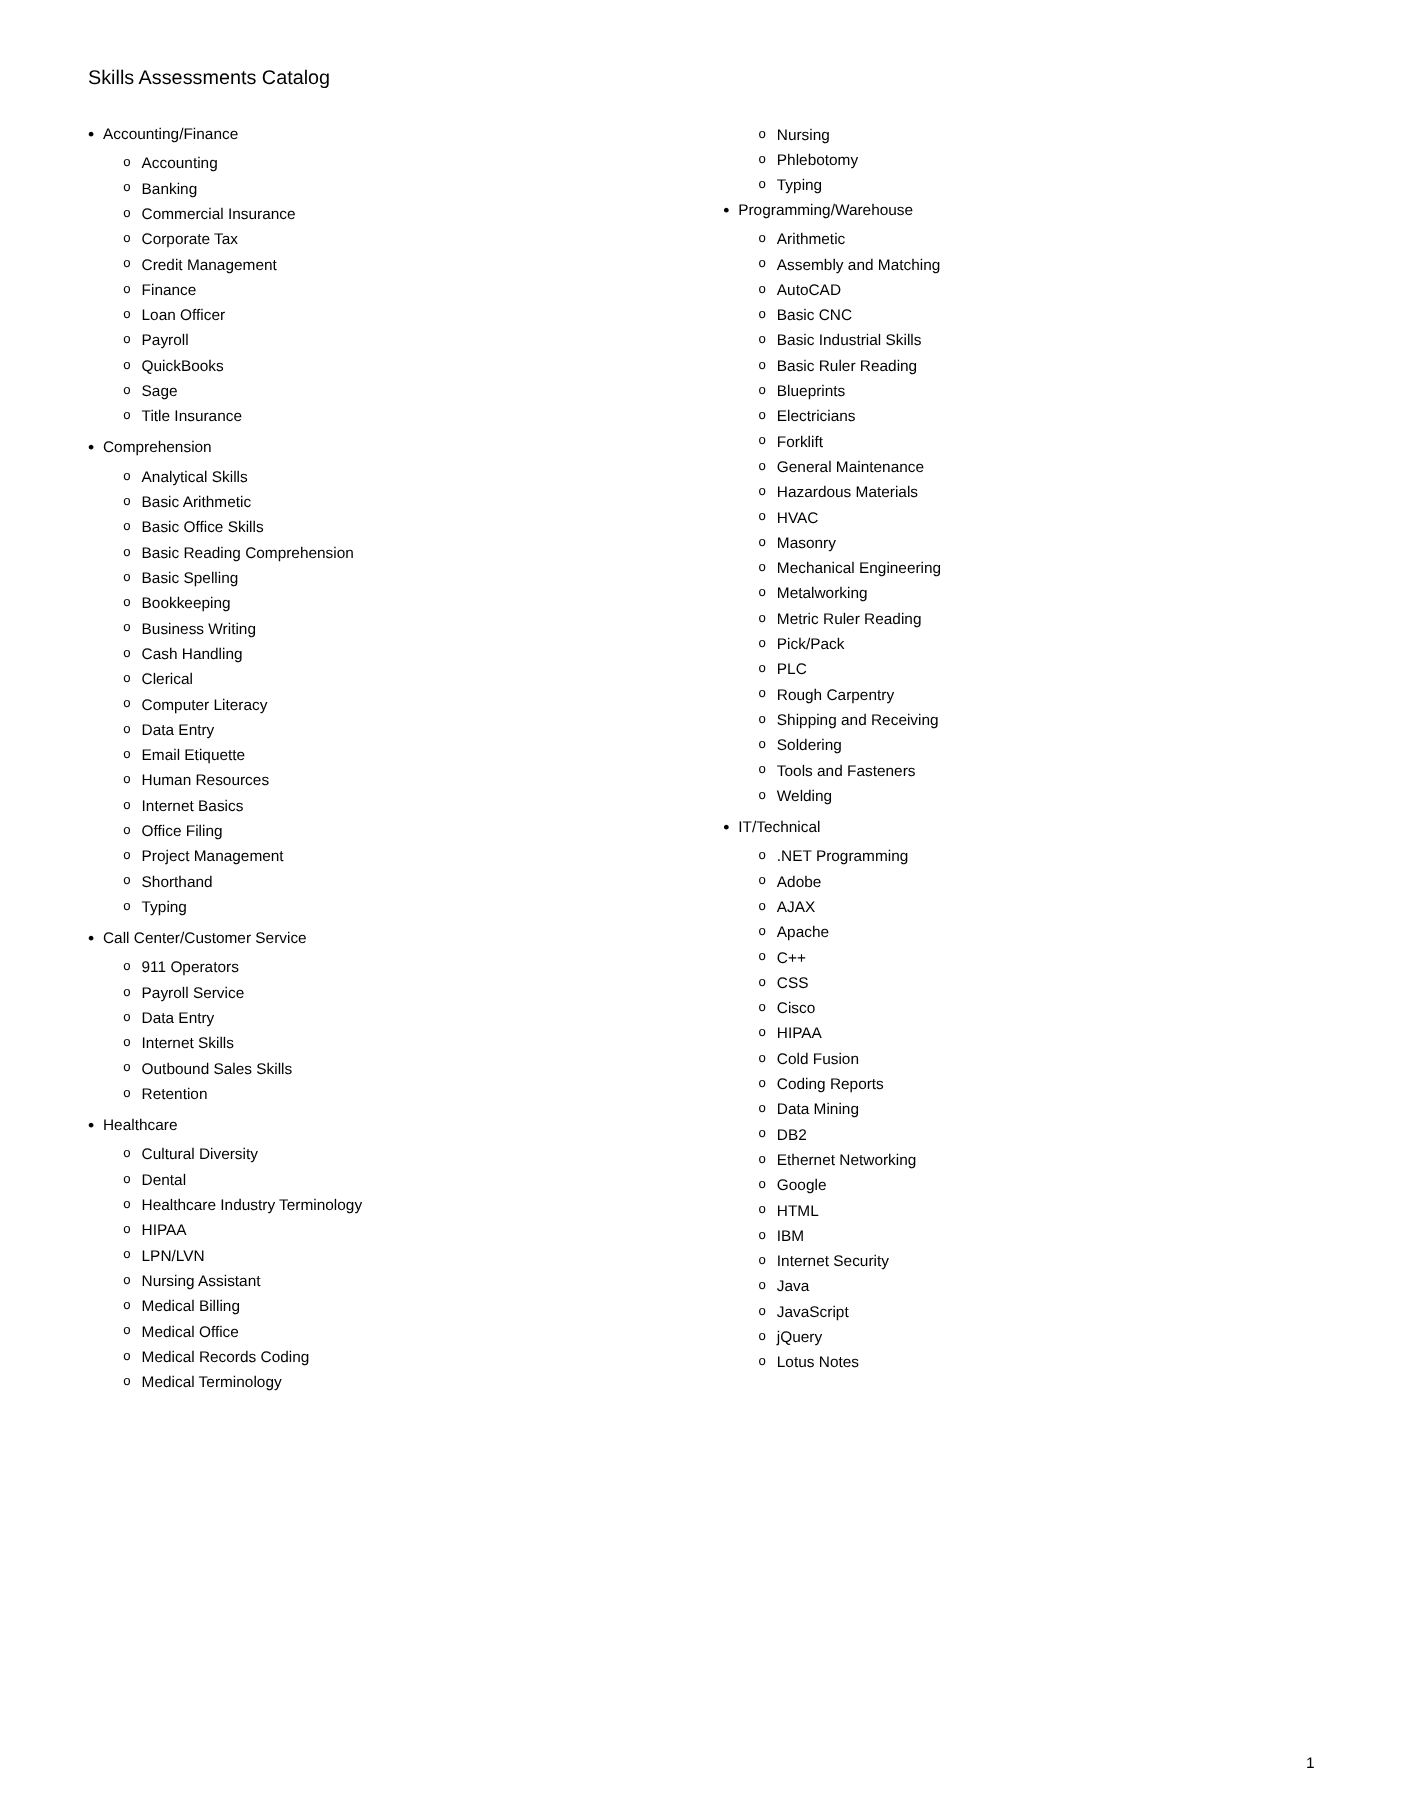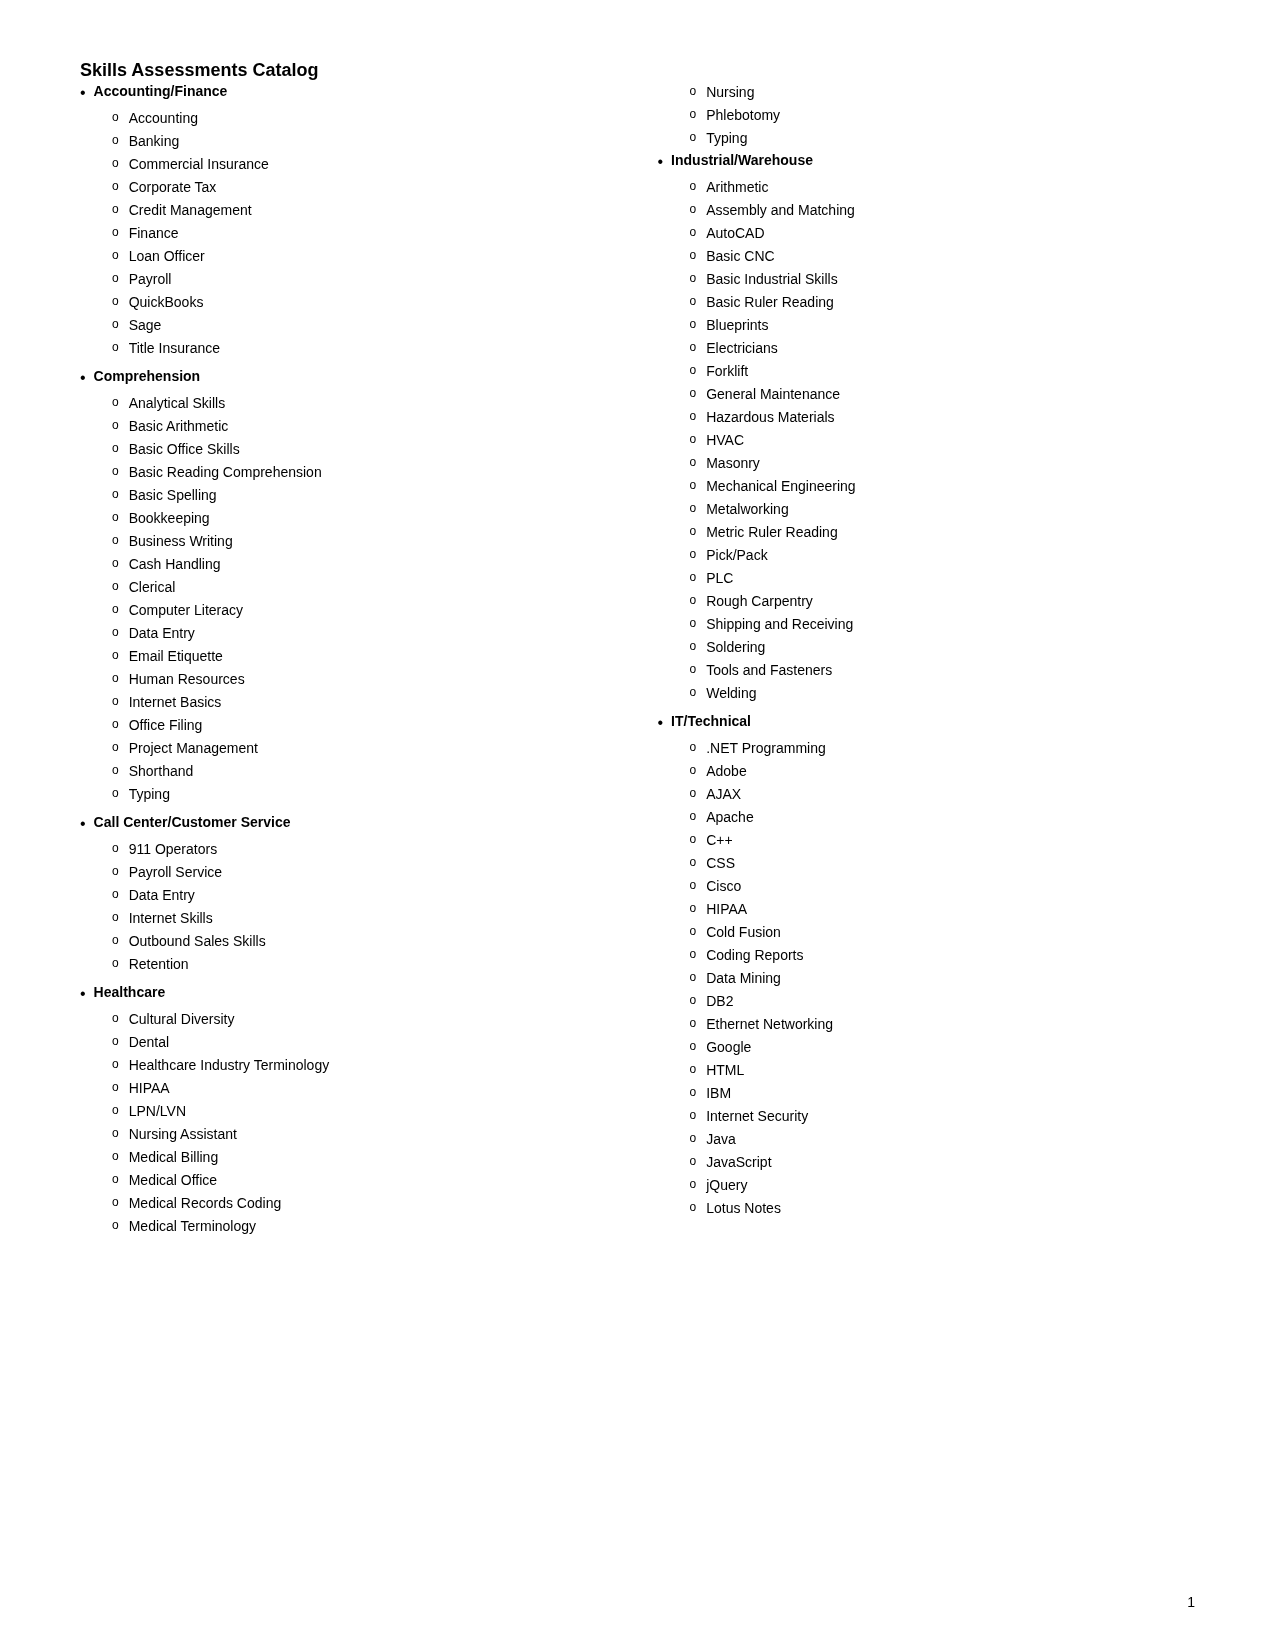--- a/index.html
+++ b/index.html
@@ -14,21 +14,22 @@
       font-size: 14px;
       color: #000000;
       width: 1275px;
       min-height: 1650px;
       padding: 60px 80px;
       position: relative;
     }
 
     .page-title {
       font-size: 18px;
-      font-weight: bold;
+      font-weight: normal;
+      margin-bottom: 30px;
     }
 
     .content-area {
       display: flex;
       gap: 0;
     }
 
     .left-column {
       width: 50%;
       padding-right: 20px;
@@ -50,21 +51,21 @@
     }
 
     .bullet {
       margin-right: 8px;
       font-size: 16px;
       line-height: 1.5;
       flex-shrink: 0;
     }
 
     .category-name {
-      font-weight: bold;
+      font-weight: normal;
       font-size: 14px;
       line-height: 1.5;
     }
 
     .subcategory-list {
       list-style: none;
       padding: 0;
       margin: 0;
     }
 
@@ -327,21 +328,21 @@
           <span class="sub-label">Phlebotomy</span>
         </li>
         <li class="subcategory-item">
           <span class="sub-circle">o</span>
           <span class="sub-label">Typing</span>
         </li>
       </ul>
       <div class="category">
         <div class="category-header">
           <span class="bullet">•</span>
-          <span class="category-name">Industrial/Warehouse</span>
+          <span class="category-name">Programming/Warehouse</span>
         </div>
         <ul class="subcategory-list">
           <li class="subcategory-item">
             <span class="sub-circle">o</span>
             <span class="sub-label">Arithmetic</span>
           </li>
           <li class="subcategory-item">
             <span class="sub-circle">o</span>
             <span class="sub-label">Assembly and Matching</span>
           </li>

